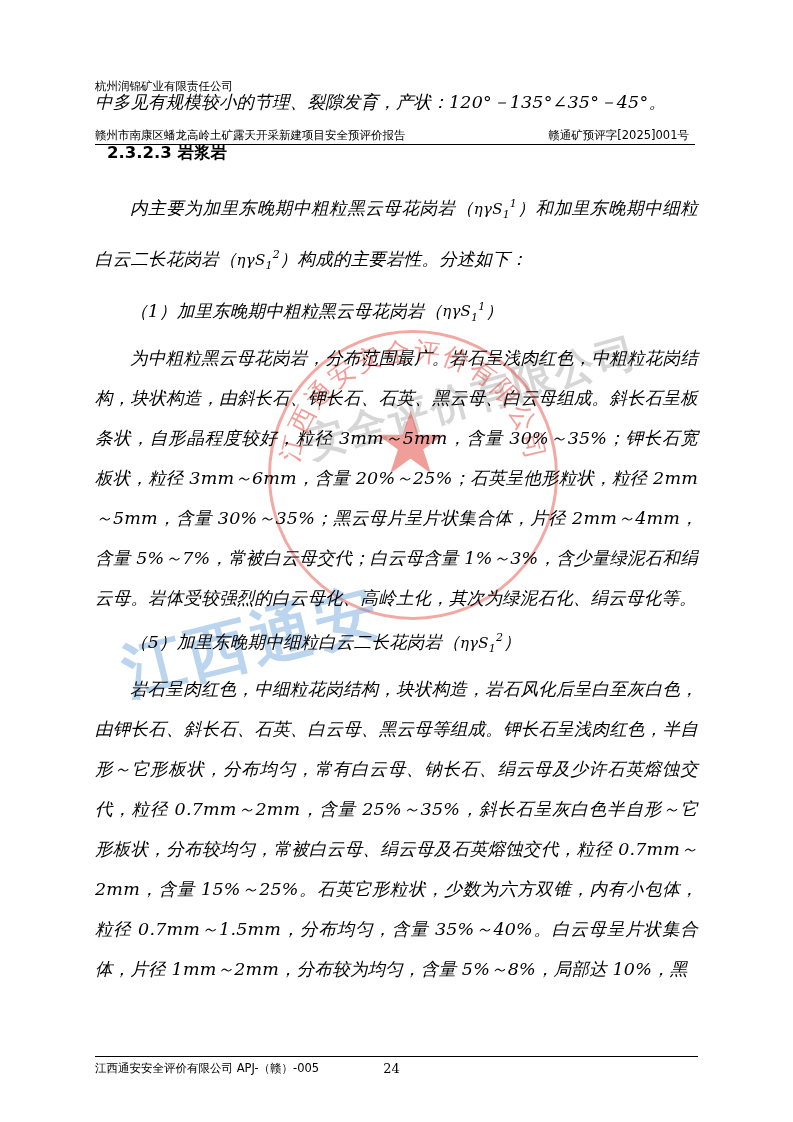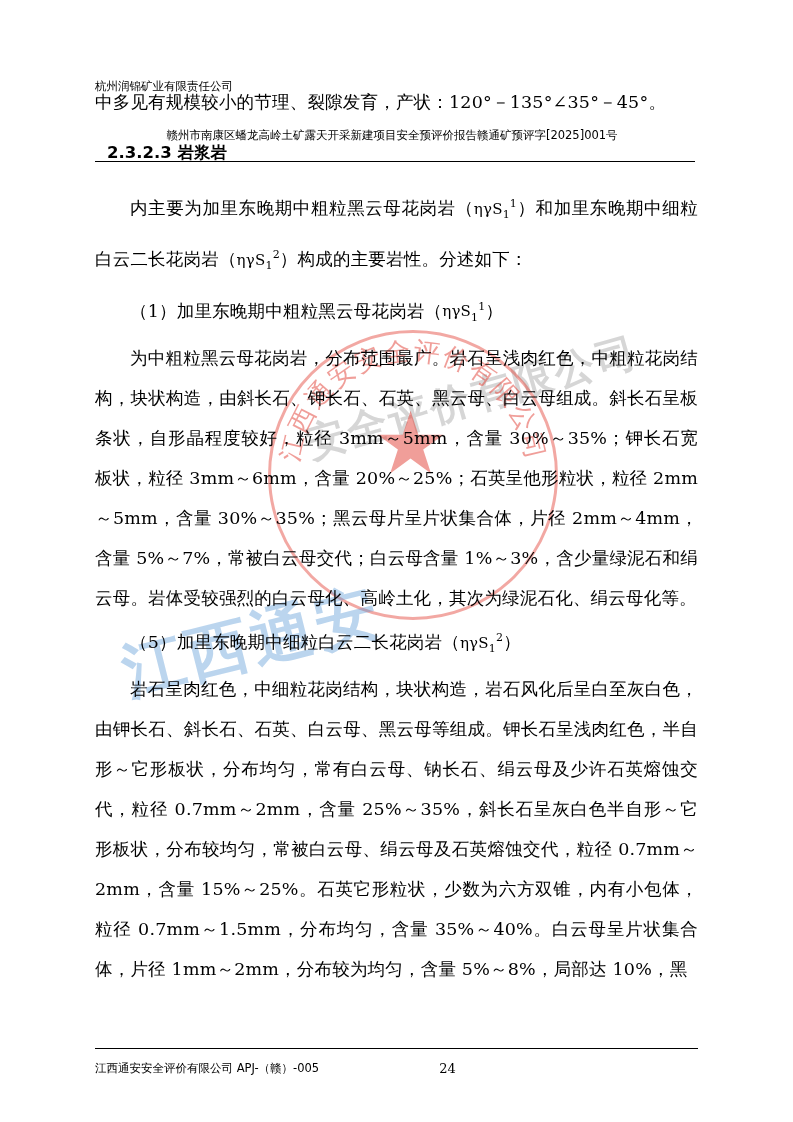--- a/index.html
+++ b/index.html
@@ -28,71 +28,72 @@
     left: 95px;
     width: 600px;
     font-family: "DejaVu Sans", "Liberation Sans", sans-serif;
     font-size: 11.5px;
     line-height: 17px;
     color: #000;
   }
   .header-line1 { white-space: nowrap; margin-top: 44px; }
   .header-line2 {
     display: flex;
-    justify-content: center;
+    justify-content: space-between;
     align-items: baseline;
     white-space: nowrap;
-    padding-bottom: 17px;
+    padding-bottom: 0;
     border-bottom: 1.2px solid #000;
   }
   .header-right { padding-right: 6px; margin-top: 32px; }
 
   
   .content {
     position: absolute;
     top: 82px;
     left: 95px;
     width: 603px;
   }
   .para {
     font-size: 17.5px;
     line-height: 40px;
     text-align: justify;
     text-justify: inter-ideograph;
     margin: 0;
     letter-spacing: 0.2px;
+    font-style: italic;
   }
   .indent { text-indent: 2em; }
   .heading {
     font-family: "DejaVu Sans", "Liberation Sans", sans-serif;
     font-weight: bold;
     font-size: 16.5px;
     line-height: 38px;
     margin: 12px;
   }
   .sub { font-size: 11px; vertical-align: sub; }
   .sup { font-size: 11px; vertical-align: super; }
   .small-en { font-size: 15px; margin-top: 7px; }
 
   
   .footer {
     position: absolute;
     left: 95px;
     width: 603px;
     bottom: 46px;
     border-top: 1.2px solid #000;
-    padding-top: 12px;
+    padding-top: 4px;
     font-family: "DejaVu Sans", "Liberation Sans", sans-serif;
     font-size: 11.5px;
     display: flex;
     align-items: flex-end;
   }
   .footer-left { white-space: nowrap; }
   .footer-page {
-    margin-left: 120px;
+    margin-left: 64px;
     font-family: "DejaVu Serif", "Liberation Serif", serif;
     font-size: 13px;
   }
 
   
   .watermark {
     position: absolute;
     left: 0;
     top: 0;
     width: 793px;

